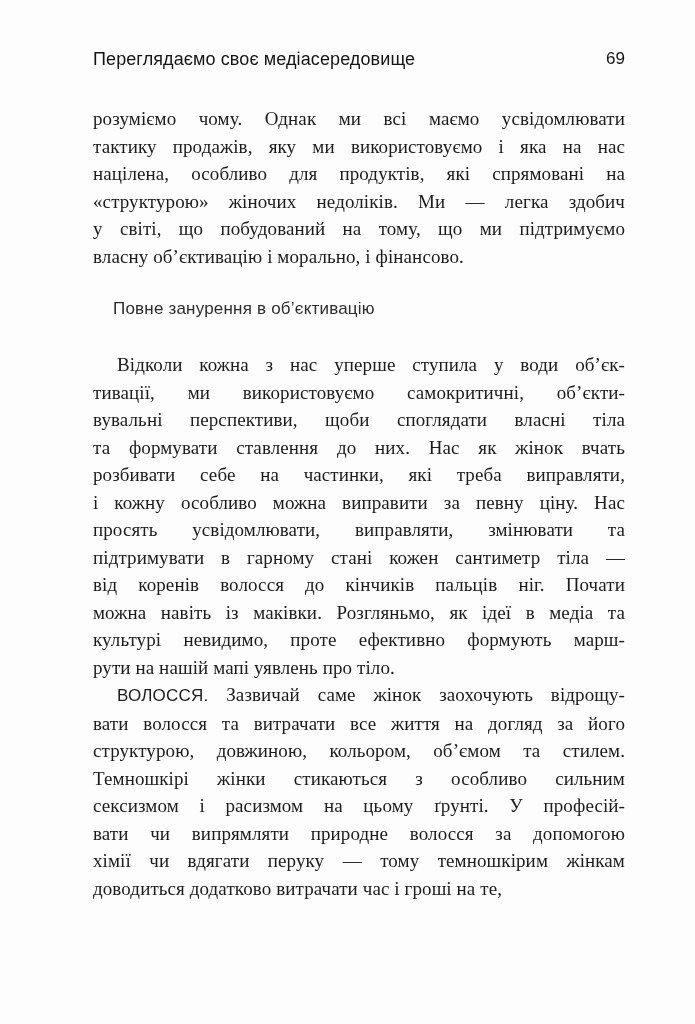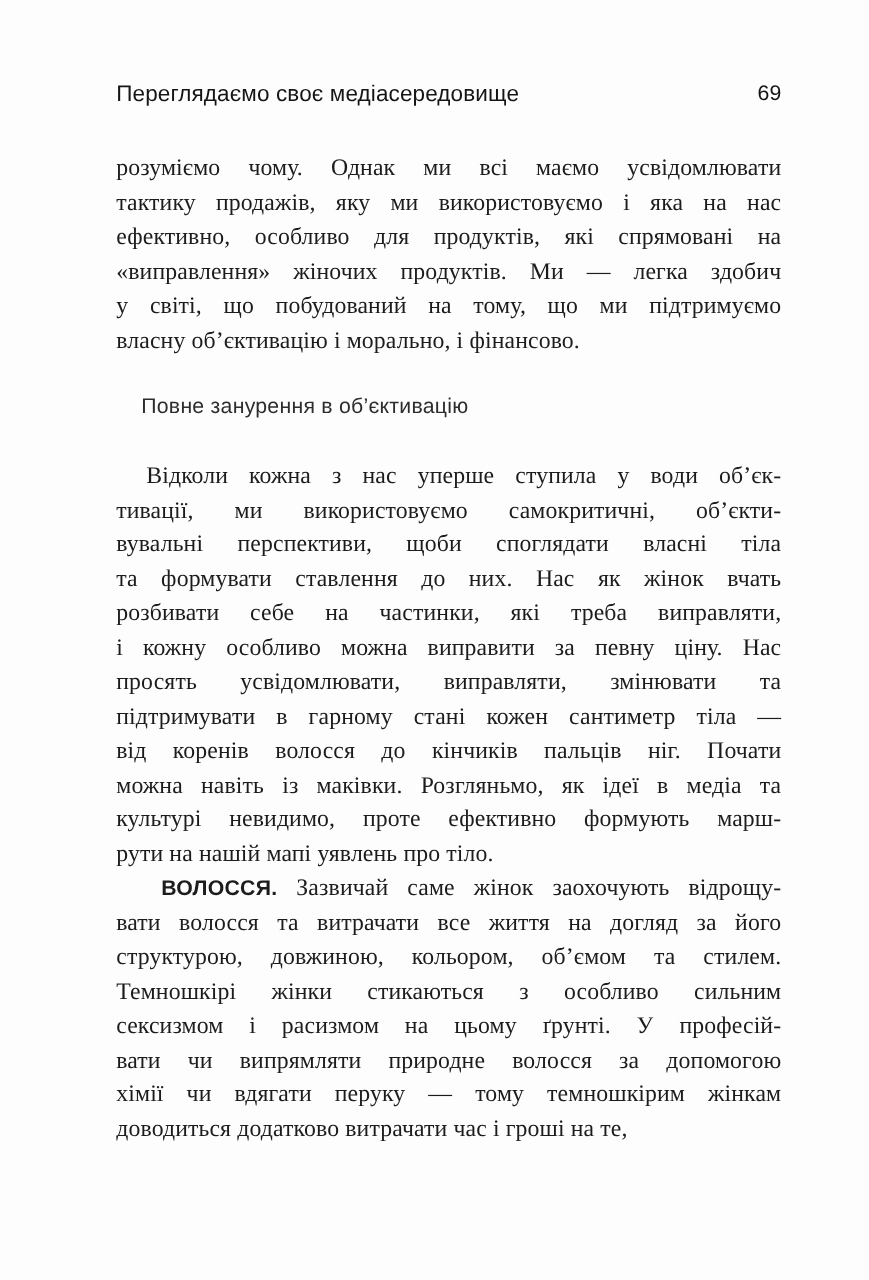--- a/index.html
+++ b/index.html
@@ -18,21 +18,21 @@
   .header {
     display: flex;
     justify-content: space-between;
     align-items: flex-end;
     font-family: "Liberation Sans", sans-serif;
     font-size: 18px;
     line-height: 22px;
     color: #151515;
   }
   .running-title { letter-spacing: 0.1px; }
-  .page-number { font-size: 17px; margin-top: 16px; }
+  .page-number { font-size: 17px; }
   .body {
     margin-top: 35px;
     font-size: 19px;
     line-height: 27.5px;
     color: #1c1c1c;
     letter-spacing: 0.1px;
   }
   .paragraph { margin: 0; }
   .line {
     text-align: justify;
@@ -44,42 +44,41 @@
     font-family: "Liberation Sans", sans-serif;
     font-weight: 400;
     font-size: 17px;
     line-height: 30px;
     color: #2d2d2d;
     margin: 24px 0 27px 20px;
     letter-spacing: 0.2px;
   }
   .lead {
     font-family: "Liberation Sans", sans-serif;
-    font-weight: 700;
+    font-weight: 400;
     font-size: 17px;
     letter-spacing: 0.2px;
-    margin-left: 12px;
   }
 </style>
 </head>
 <body>
 
 <div class="page">
   <div class="header">
     <span class="running-title">Переглядаємо своє медіасередовище</span>
     <span class="page-number">69</span>
   </div>
 
   <div class="body">
     <div>
         <div class="paragraph">
           <div class="line">розуміємо чому. Однак ми всі маємо усвідомлювати</div>
           <div class="line">тактику продажів, яку ми використовуємо і яка на нас</div>
-          <div class="line">ефективно, особливо для продуктів, які спрямовані на</div>
-          <div class="line">«виправлення» жіночих продуктів. Ми — легка здобич</div>
+          <div class="line">націлена, особливо для продуктів, які спрямовані на</div>
+          <div class="line">«структурою» жіночих недоліків. Ми — легка здобич</div>
           <div class="line">у світі, що побудований на тому, що ми підтримуємо</div>
           <div class="line last">власну об’єктивацію і морально, і фінансово.</div>
         </div>
       </div>
 
     <h2 class="section-heading">Повне занурення в об’єктивацію</h2>
 
     <div>
         <div class="paragraph">
           <div class="line indent">Відколи кожна з нас уперше ступила у води об’єк-</div>

